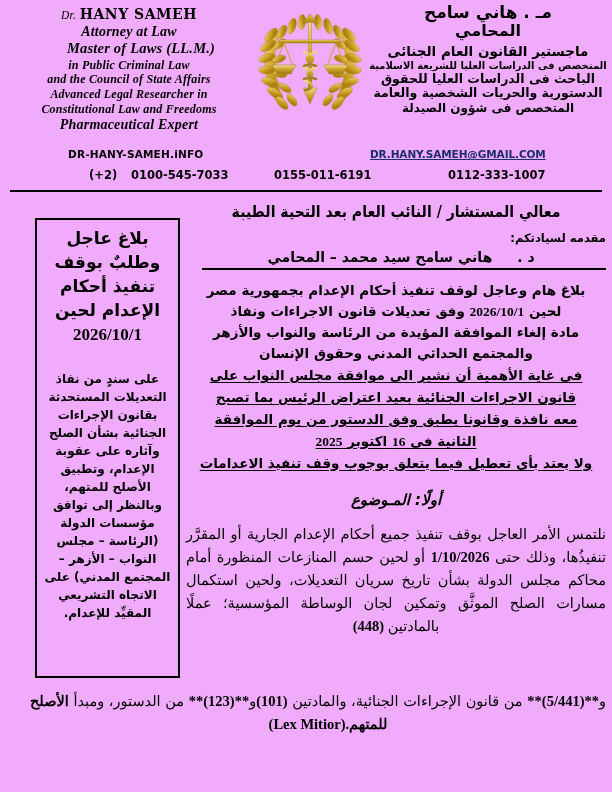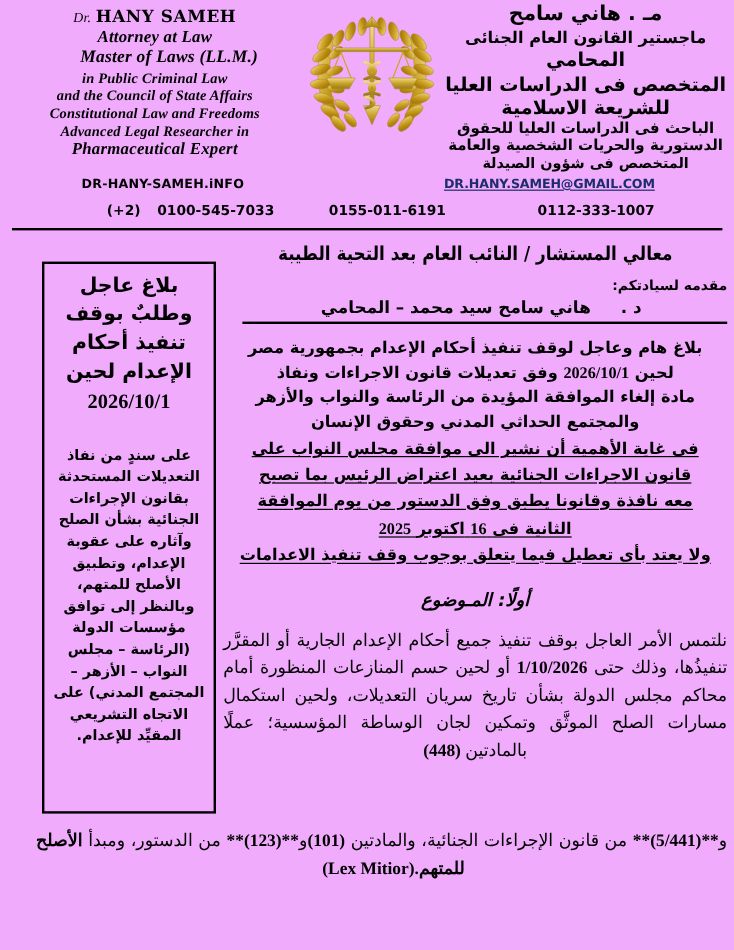--- a/index.html
+++ b/index.html
@@ -66,21 +66,21 @@
   }
   .lh-right .rn {
     font-family: "DejaVu Sans", "Liberation Sans", sans-serif;
     font-weight: bold;
     line-height: 1.18;
     color: #000;
   }
   .rn-1 { font-size: 17px; letter-spacing: 0.5px; }
   .rn-2 { font-size: 16px; margin-bottom: 2px;}
   .rn-3 { font-size: 13.5px; margin-top: 3px;}
-  .rn-4 { font-size: 16px; }
+  .rn-4 { font-size: 10px; }
   .rn-5 { font-size: 12.5px; }
   .rn-6 { font-size: 12.5px; }
   .rn-7 { font-size: 12px; }
 
   .contact-line {
     position: absolute;
     left: 0;
     top: 148px;
     width: 612px;
     height: 18px;
@@ -293,22 +293,22 @@
 
     <div class="lh-left">
       <div class="ln ln-1">
         <span class="small">Dr.</span>
         <span class="caps">HANY SAMEH</span>
       </div>
       <div class="ln ln-2">Attorney at Law</div>
       <div class="ln ln-3">Master of Laws (LL.M.)</div>
       <div class="ln ln-4">in Public Criminal Law</div>
       <div class="ln ln-5">and  the Council of State Affairs</div>
+      <div class="ln ln-6">Advanced Legal Researcher in</div>
       <div class="ln ln-7">Constitutional Law and  Freedoms</div>
-      <div class="ln ln-6">Advanced Legal Researcher in</div>
       <div class="ln ln-8">Pharmaceutical Expert</div>
     </div>
 
     <div class="lh-emblem">
       <svg viewBox="0 0 104 132" width="104" height="132" aria-hidden="true">
         <defs>
           <linearGradient id="gold" x1="0" y1="0" x2="1" y2="1">
             <stop offset="0%" stop-color="#F3E3A8"></stop>
             <stop offset="35%" stop-color="#D4AF37"></stop>
             <stop offset="65%" stop-color="#B8860B"></stop>
@@ -394,22 +394,22 @@
 
         <path id="arcpath" d="M18 78 A 38 34 0 0 0 86 78" fill="none" stroke="none"></path>
         <text font-size="4" fill="#C9A227" font-family="DejaVu Sans, sans-serif" letter-spacing="0.6">
           <textPath href="#arcpath" startOffset="6%">DR-HANY-SAMEH  0100-545-7033</textPath>
         </text>
       </svg>
     </div>
 
     <div class="lh-right">
       <div class="rn rn-1">مـ . هاني سامح</div>
+      <div class="rn rn-2">المحامي</div>
       <div class="rn rn-3">ماجستير القانون العام الجنائى</div>
-      <div class="rn rn-2">المحامي</div>
       <div class="rn rn-4">المتخصص فى الدراسات العليا للشريعة الاسلامية</div>
       <div class="rn rn-5">الباحث فى الدراسات العليا للحقوق</div>
       <div class="rn rn-6">الدستورية والحريات الشخصية والعامة</div>
       <div class="rn rn-7">المتخصص فى شؤون الصيدلة</div>
     </div>
 
     <div class="contact-line">
       <span class="site">DR-HANY-SAMEH.iNFO</span>
       <span class="mail">DR.HANY.SAMEH@GMAIL.COM</span>
     </div>

